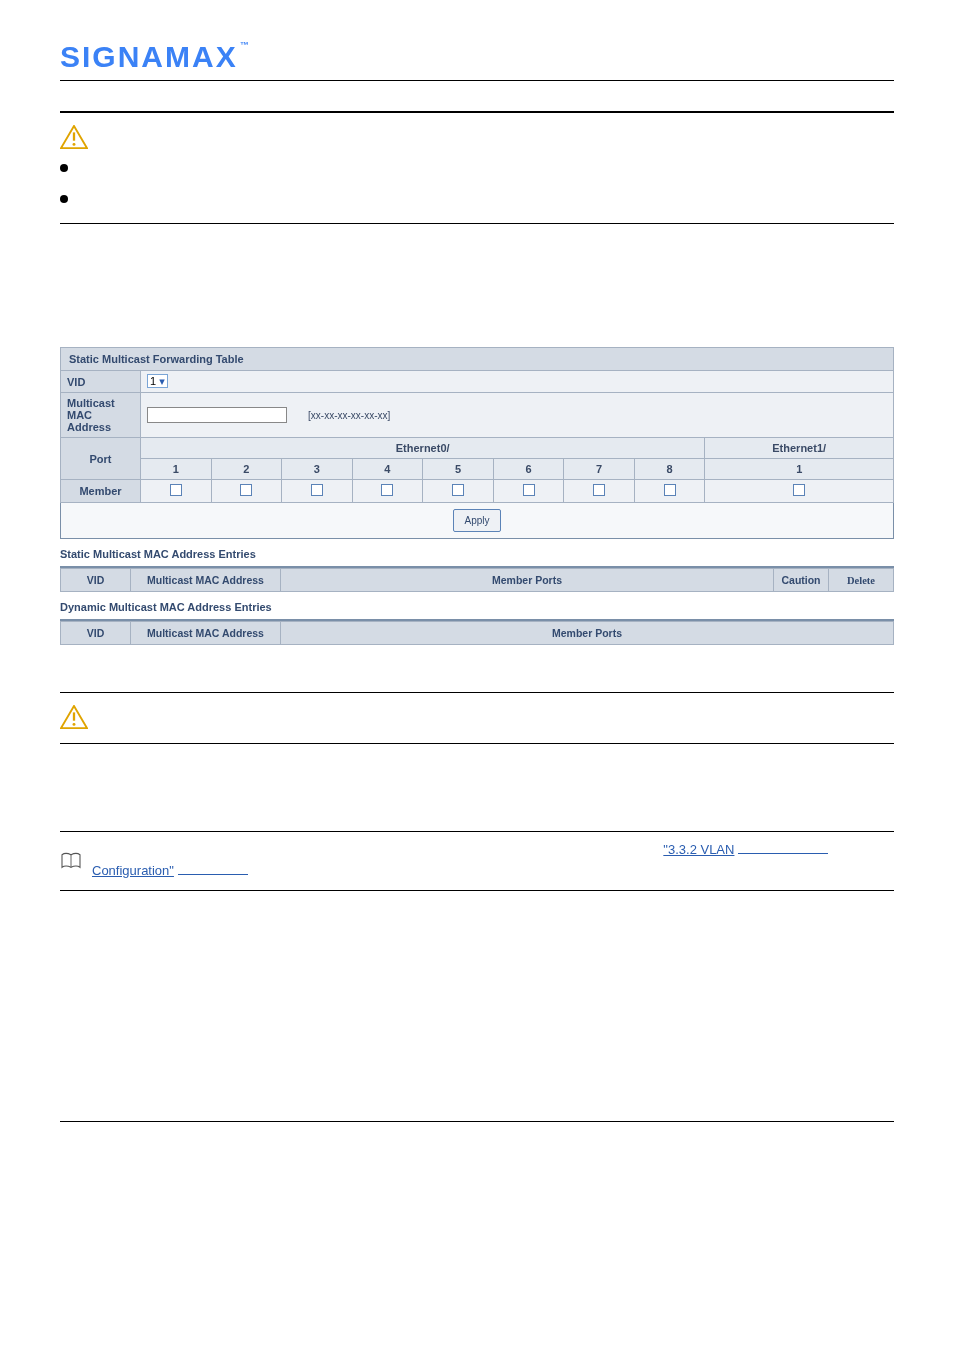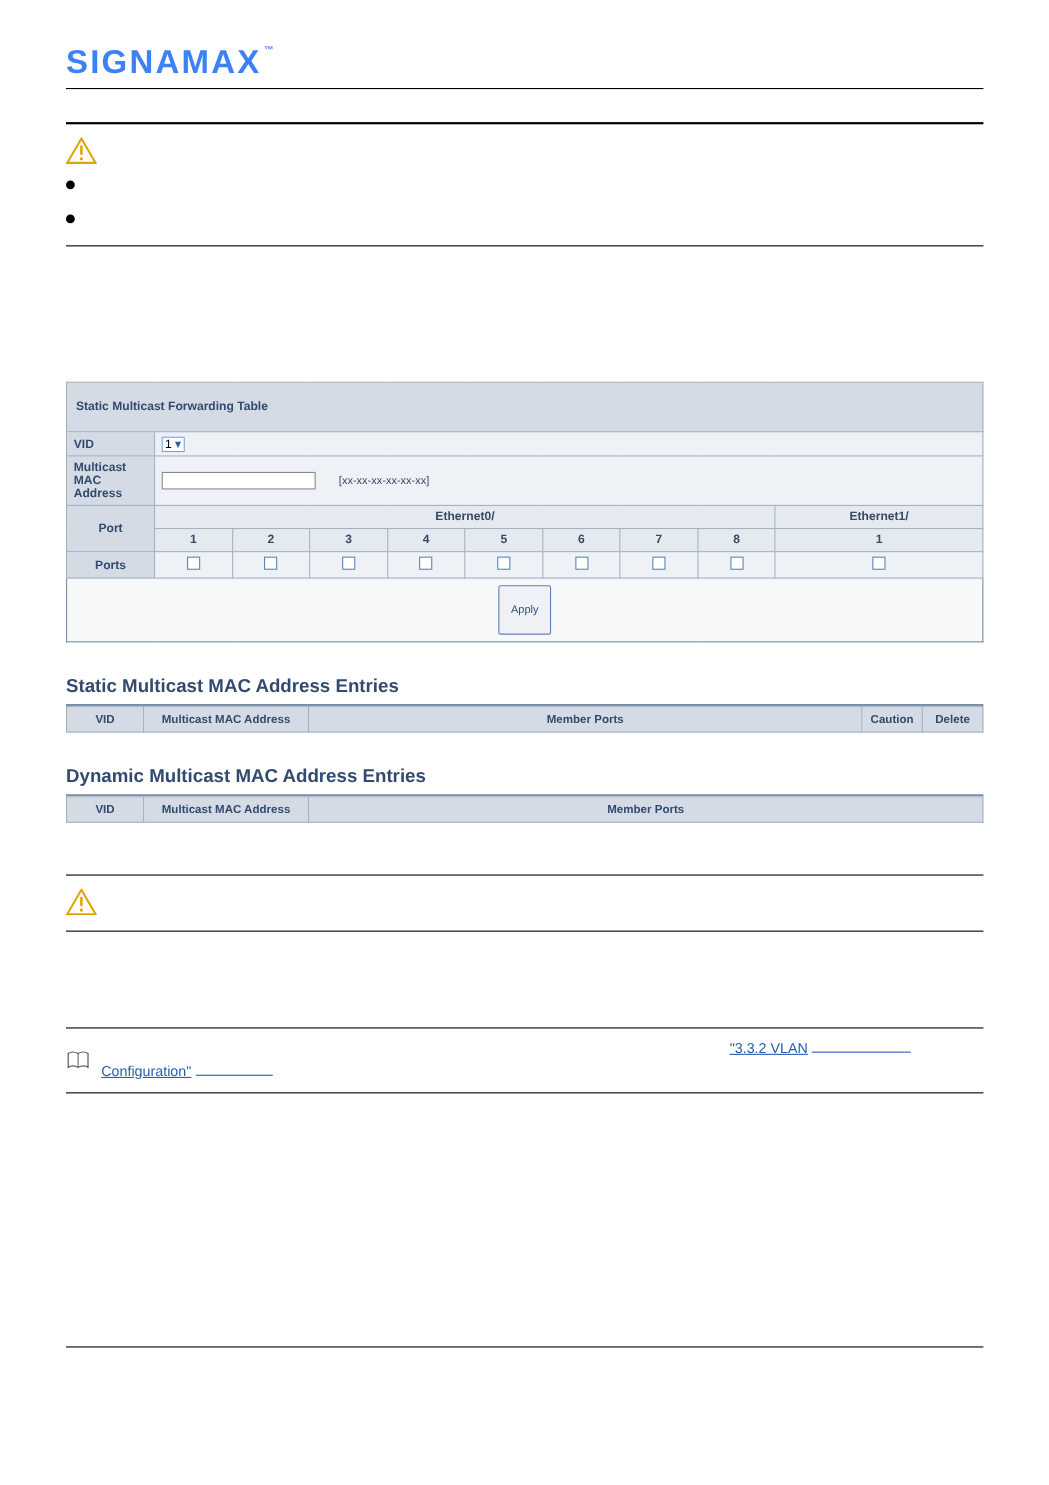--- a/index.html
+++ b/index.html
@@ -30,34 +30,34 @@
   .caution-body { margin-left: 8px; font-size: 13px; color: #fff; flex: 1; }
   .bullet-block { margin-top: 6px; margin-bottom: 12px; }
   .bullet-row { display: flex; align-items: flex-start; margin: 6px 0 10px 0; }
   .bullet-dot { width: 8px; height: 8px; background: #000; border-radius: 50%; flex-shrink: 0; margin-top: 5px; margin-right: 14px; }
   .bullet-text { color: #fff; font-size: 13px; line-height: 1.6; flex: 1; }
   .heading { color: #fff; font-size: 17px; margin: 28px 0 10px 0; font-weight: bold; }
   .para-white { color: #fff; font-size: 13px; line-height: 1.6; }
 
   
   .tbl-outer { border: 1px solid #7a8fa8; width: 100%; border-collapse: collapse; font-size: 11px; }
-  .tbl-title td { background: #d4dbe4; color: #334a6f; font-weight: bold; padding: 16px 8px; border: 1px solid #a6b2c2; }
+  .tbl-title td { background: #d4dbe4; color: #334a6f; font-weight: bold; padding: 5px 8px; border: 1px solid #a6b2c2; }
   .tbl-row td, .tbl-row th { border: 1px solid #a6b2c2; padding: 4px 6px; background: #eef1f5; color: #3a4a66; vertical-align: middle; }
   .tbl-label { background: #d4dbe4 !important; color: #334a6f !important; font-weight: bold; width: 80px; }
   .eth-header td { text-align: center; font-weight: bold; background: #e5eaf0; }
   .port-num td { text-align: center; font-weight: bold; background: #e5eaf0; }
   .member-row td { text-align: center; }
   .vid-select { border: 1px solid #7aa5d6; background: #fff; font-size: 11px; padding: 0 2px; color: #000; }
   .mac-input { border: 1px solid #888; background: #fff; width: 140px; height: 16px; font-size: 11px; }
   .mac-hint { font-size: 10px; margin-left: 18px; color: #3a4a66; }
   .chk { width: 12px; height: 12px; display: inline-block; border: 1px solid #5b83b7; background: #fff; }
   .apply-wrap td { text-align: center; padding: 6px; background: #f6f8fa; }
-  .apply-btn { display: inline-block; border: 1px solid #5b83b7; background: #eef1f5; padding: 16px 10px; font-size: 10px; color: #334a6f; border-radius: 2px; }
-
-  .subhdr { color: #334a6f; font-weight: bold; font-size: 17px; margin: 30px 0 6px 0; }
+  .apply-btn { display: inline-block; border: 1px solid #5b83b7; background: #eef1f5; padding: 5px 10px; font-size: 10px; color: #334a6f; border-radius: 2px; }
+
+  .subhdr { color: #334a6f; font-weight: bold; font-size: 11px; margin: 9px 0 6px 0; }
   .entry-tbl { width: 100%; border-collapse: collapse; font-size: 10.5px; }
   .entry-tbl th { background: #d4dbe4; color: #334a6f; font-weight: bold; padding: 5px 6px; border: 1px solid #a6b2c2; }
   .entry-bar { height: 2px; background: #7a8fa8; }
 
   .fig-cap { color: #fff; font-size: 13px; text-align: left; margin-top: 14px; }
   .inline-white { color: #fff; }
   .note-row { display: flex; align-items: center; margin-top: 8px; margin-bottom: 8px; }
   .note-icon { width: 22px; height: 18px; flex-shrink: 0; }
   .note-text { color: #fff; font-size: 13px; margin-left: 10px; line-height: 1.6; }
   a.ref { color: #2a5db0; text-decoration: underline; }
@@ -133,21 +133,21 @@
     <td>2</td>
     <td>3</td>
     <td>4</td>
     <td>5</td>
     <td>6</td>
     <td>7</td>
     <td>8</td>
     <td>1</td>
   </tr>
   <tr class="tbl-row member-row">
-    <td class="tbl-label">Ports</td>
+    <td class="tbl-label">Member</td>
     <td><span class="chk"></span></td>
     <td><span class="chk"></span></td>
     <td><span class="chk"></span></td>
     <td><span class="chk"></span></td>
     <td><span class="chk"></span></td>
     <td><span class="chk"></span></td>
     <td><span class="chk"></span></td>
     <td><span class="chk"></span></td>
     <td><span class="chk"></span></td>
   </tr>
@@ -161,21 +161,21 @@
 
 <div class="subhdr">Static Multicast MAC Address Entries</div>
 <div class="entry-bar"></div>
 <table class="entry-tbl">
   <tbody>
       <tr>
     <th style="width:70px;">VID</th>
     <th style="width:150px;">Multicast MAC Address</th>
     <th>Member Ports</th>
     <th style="width:55px;">Caution</th>
-    <th style="width:55px;">Delete</th>
+    <th style="width:65px;font-family:Liberation Serif, serif;">Delete</th>
   </tr>
 </tbody>
   </table>
 
 <div class="subhdr">Dynamic Multicast MAC Address Entries</div>
 <div class="entry-bar"></div>
 <table class="entry-tbl">
   <tbody>
       <tr>
     <th style="width:70px;">VID</th>

